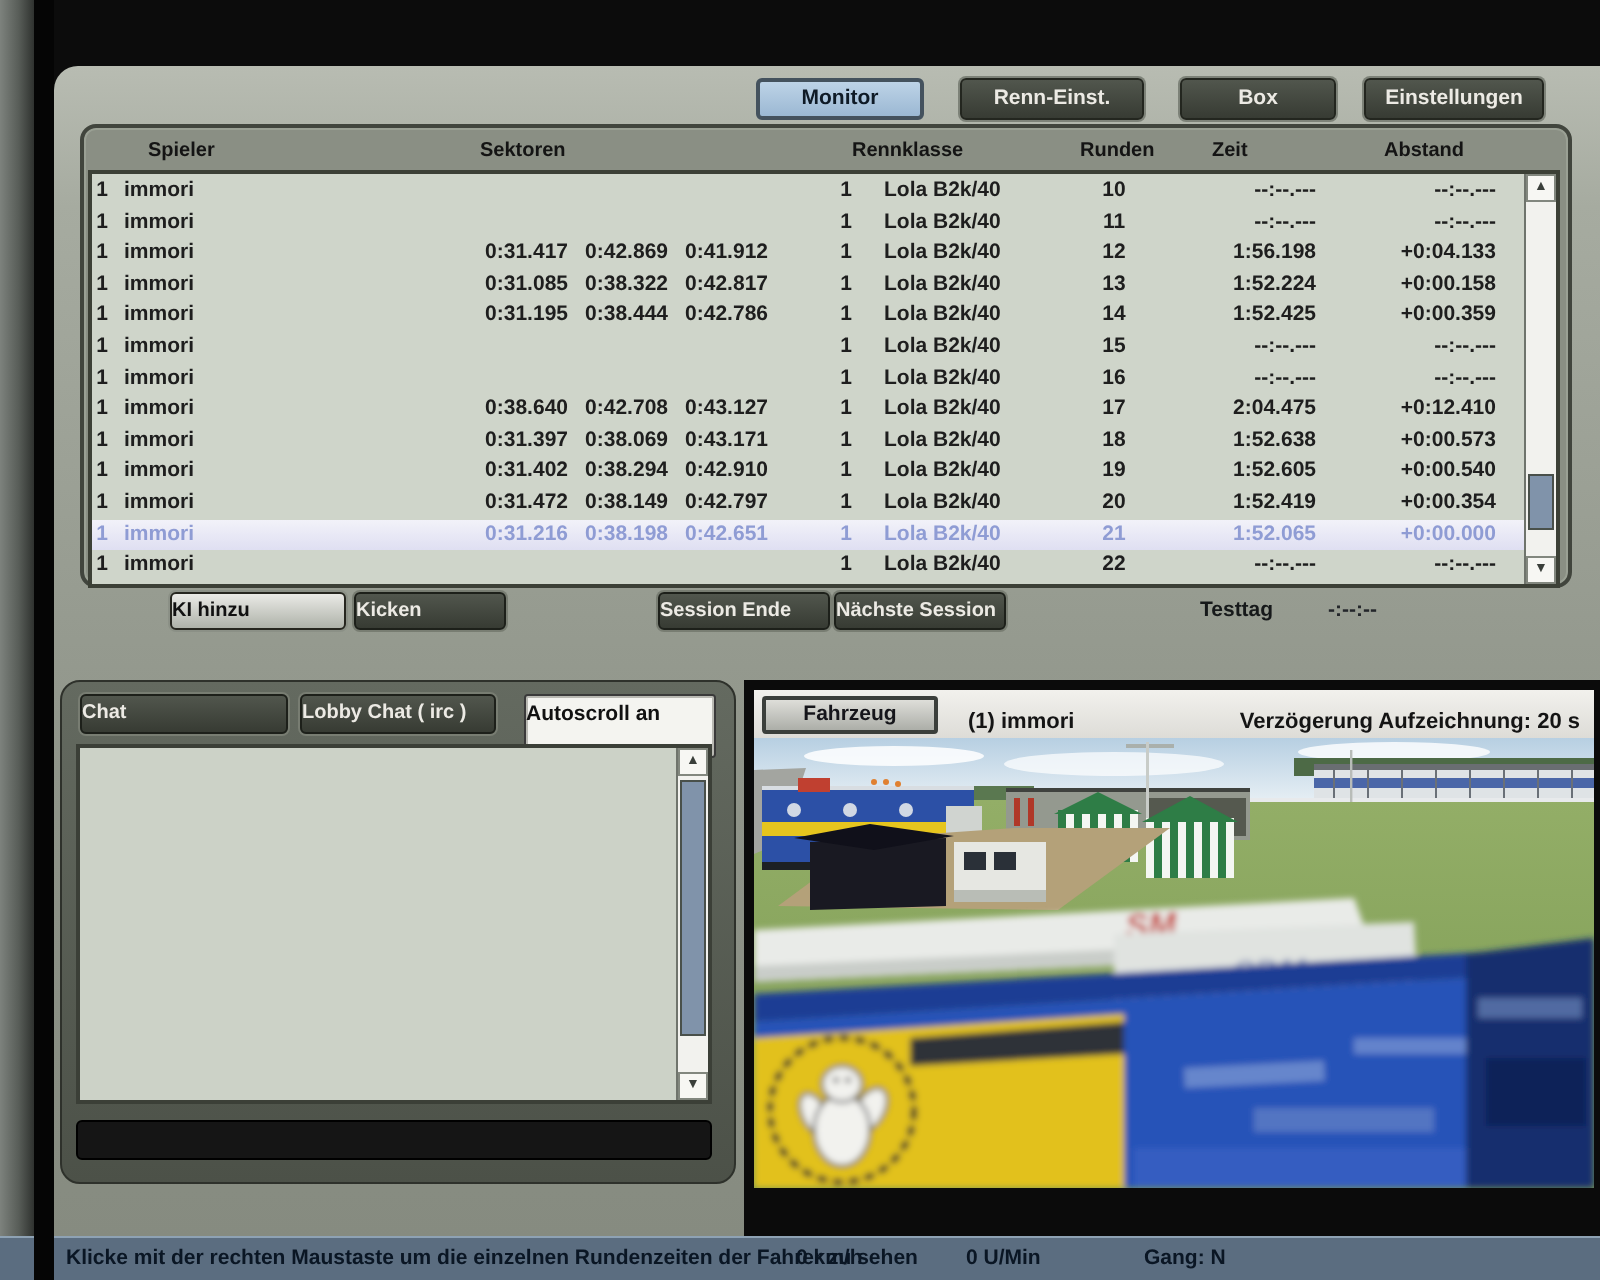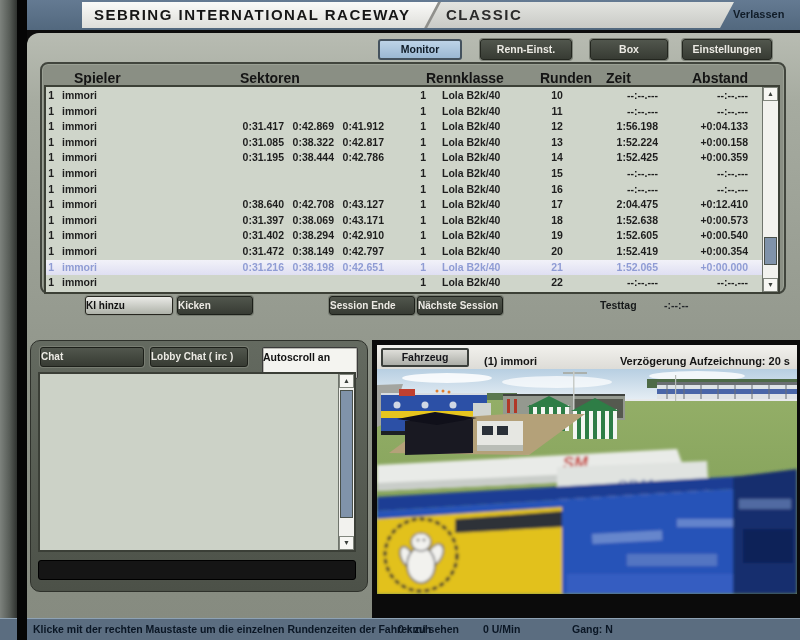--- a/index.html
+++ b/index.html
@@ -32,21 +32,21 @@
   .tab.dark{background:linear-gradient(#51564d,#373b33);border:1px solid #23261f;box-shadow:0 0 0 1px #7d8278;color:#eceae4;}
   .tab.active{background:linear-gradient(#bdd3e7,#9bb8d3);border:2px solid #44525e;color:#0e1a26;line-height:16px;}
   .tab-monitor{left:378px;top:39px;width:84px;}
   .tab-renn{left:480px;top:39px;width:92px;}
   .tab-box{left:590px;top:39px;width:78px;}
   .tab-einst{left:682px;top:39px;width:90px;}
 
   
   .table-panel{left:40px;top:62px;width:746px;height:232px;border-radius:8px;background:#8a8f84;
     border:2px solid #41453d;box-shadow:0 0 0 1px #9aa094 inset;z-index:6;}
-  .th{position:absolute;top:6px;font-size:14px;font-weight:bold;color:#141414;}
+  .th{position:absolute;top:6px;font-size:10px;font-weight:bold;color:#141414;}
   .th-spieler{left:32px;} .th-sektoren{left:198px;} .th-rennklasse{left:384px;}
   .th-runden{left:498px;} .th-zeit{left:564px;text-align:center;} .th-abstand{left:650px;}
   .table-body{position:absolute;left:2px;top:21px;width:736px;height:209px;background:#cfd5ca;border:2px solid #3c4036;}
   .rows-area{position:absolute;left:0;top:0;width:716px;height:205px;overflow:hidden;padding-top:1px;}
   .trow{position:relative;height:15.6px;line-height:15.6px;font-size:10.5px;font-weight:bold;color:#1e1e1e;}
   .trow.hl{background:linear-gradient(#f2f2f9,#dfdff2);color:#8f9cd4;}
   .c{position:absolute;top:0;white-space:nowrap;}
   .c-pos{left:0;width:8px;text-align:right;}
   .c-name{left:16px;}
   .c-s1{left:190px;width:48px;text-align:right;}
@@ -104,29 +104,20 @@
   .status-right{position:absolute;left:648px;top:0;width:152px;height:22px;
     background:linear-gradient(#f2f2f0,#d6d6d2);clip-path:polygon(14px 0,100% 0,100% 100%,0 100%);}
   .st-mode{position:absolute;left:52px;top:4px;font-size:11px;font-weight:bold;color:#1d2228;}
   .st-chevrons{position:absolute;left:118px;top:0px;font-size:17px;font-weight:bold;color:#e07818;transform:scaleX(1.25);transform-origin:left;}
 </style>
 </head>
 <body>
 
 <div id="screen">
 
-  <div class="abs topbar">
-    <div class="abs banner-classic"></div>
-    <div class="abs banner-main"></div>
-    <div class="abs banner-edge"></div>
-    <span class="abs title-text">SEBRING INTERNATIONAL RACEWAY</span>
-    <span class="abs classic-text">CLASSIC</span>
-    <span class="abs leave-btn">Verlassen</span>
-    <span class="abs close-x">✕</span>
-  </div>
 
   <div class="abs main-panel"></div>
 
   <div class="tab active tab-monitor">Monitor</div>
   <div class="tab dark tab-renn">Renn-Einst.</div>
   <div class="tab dark tab-box">Box</div>
   <div class="tab dark tab-einst">Einstellungen</div>
 
   <div class="abs table-panel">
     <span class="th th-spieler">Spieler</span>

